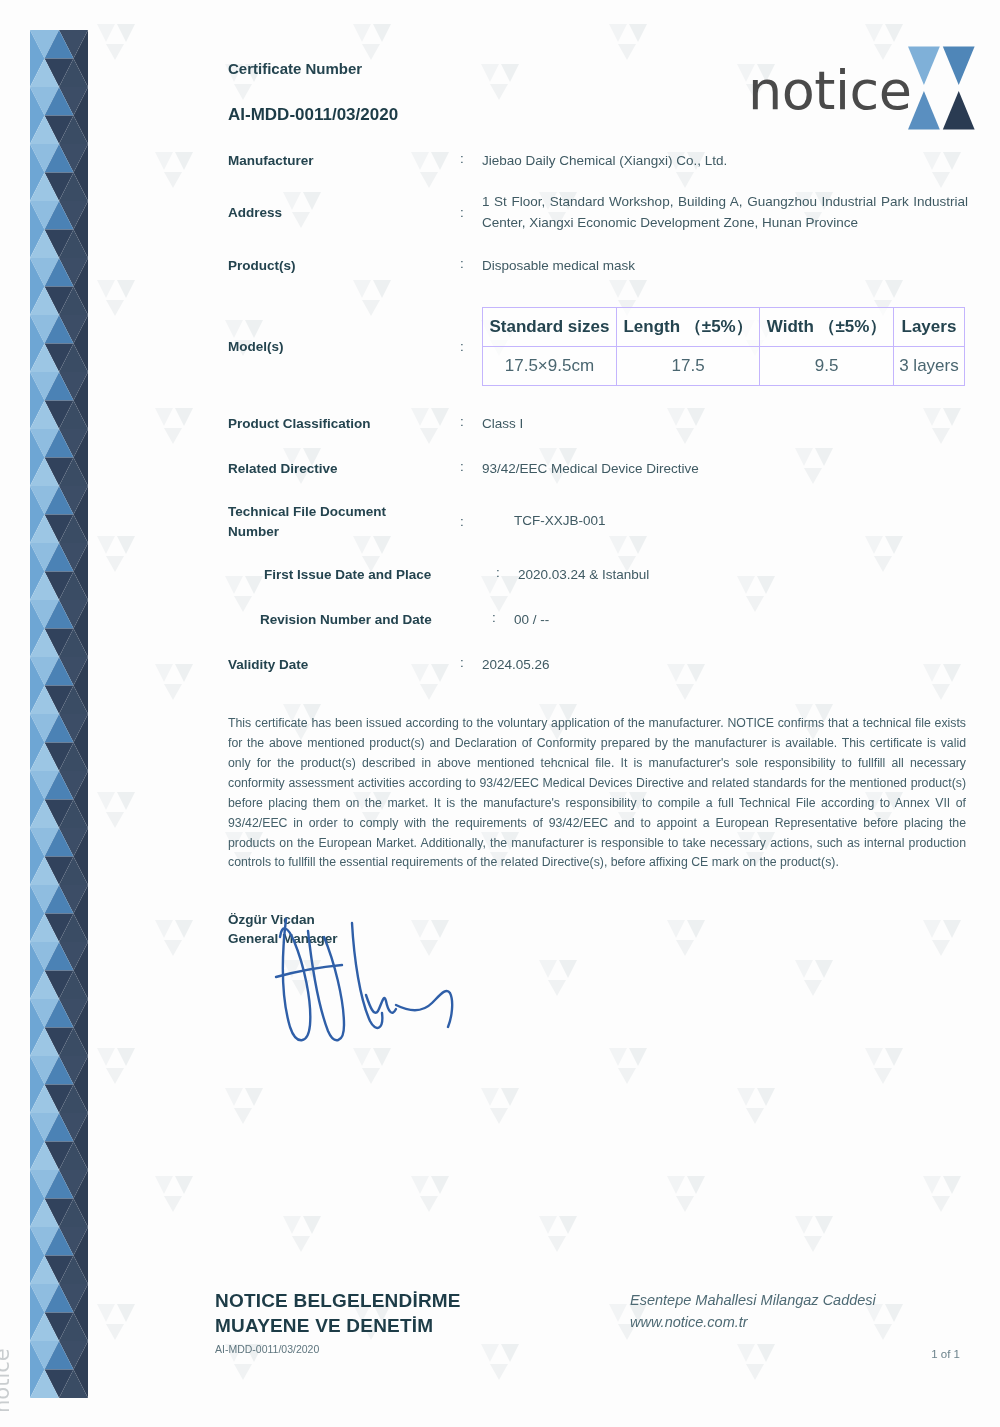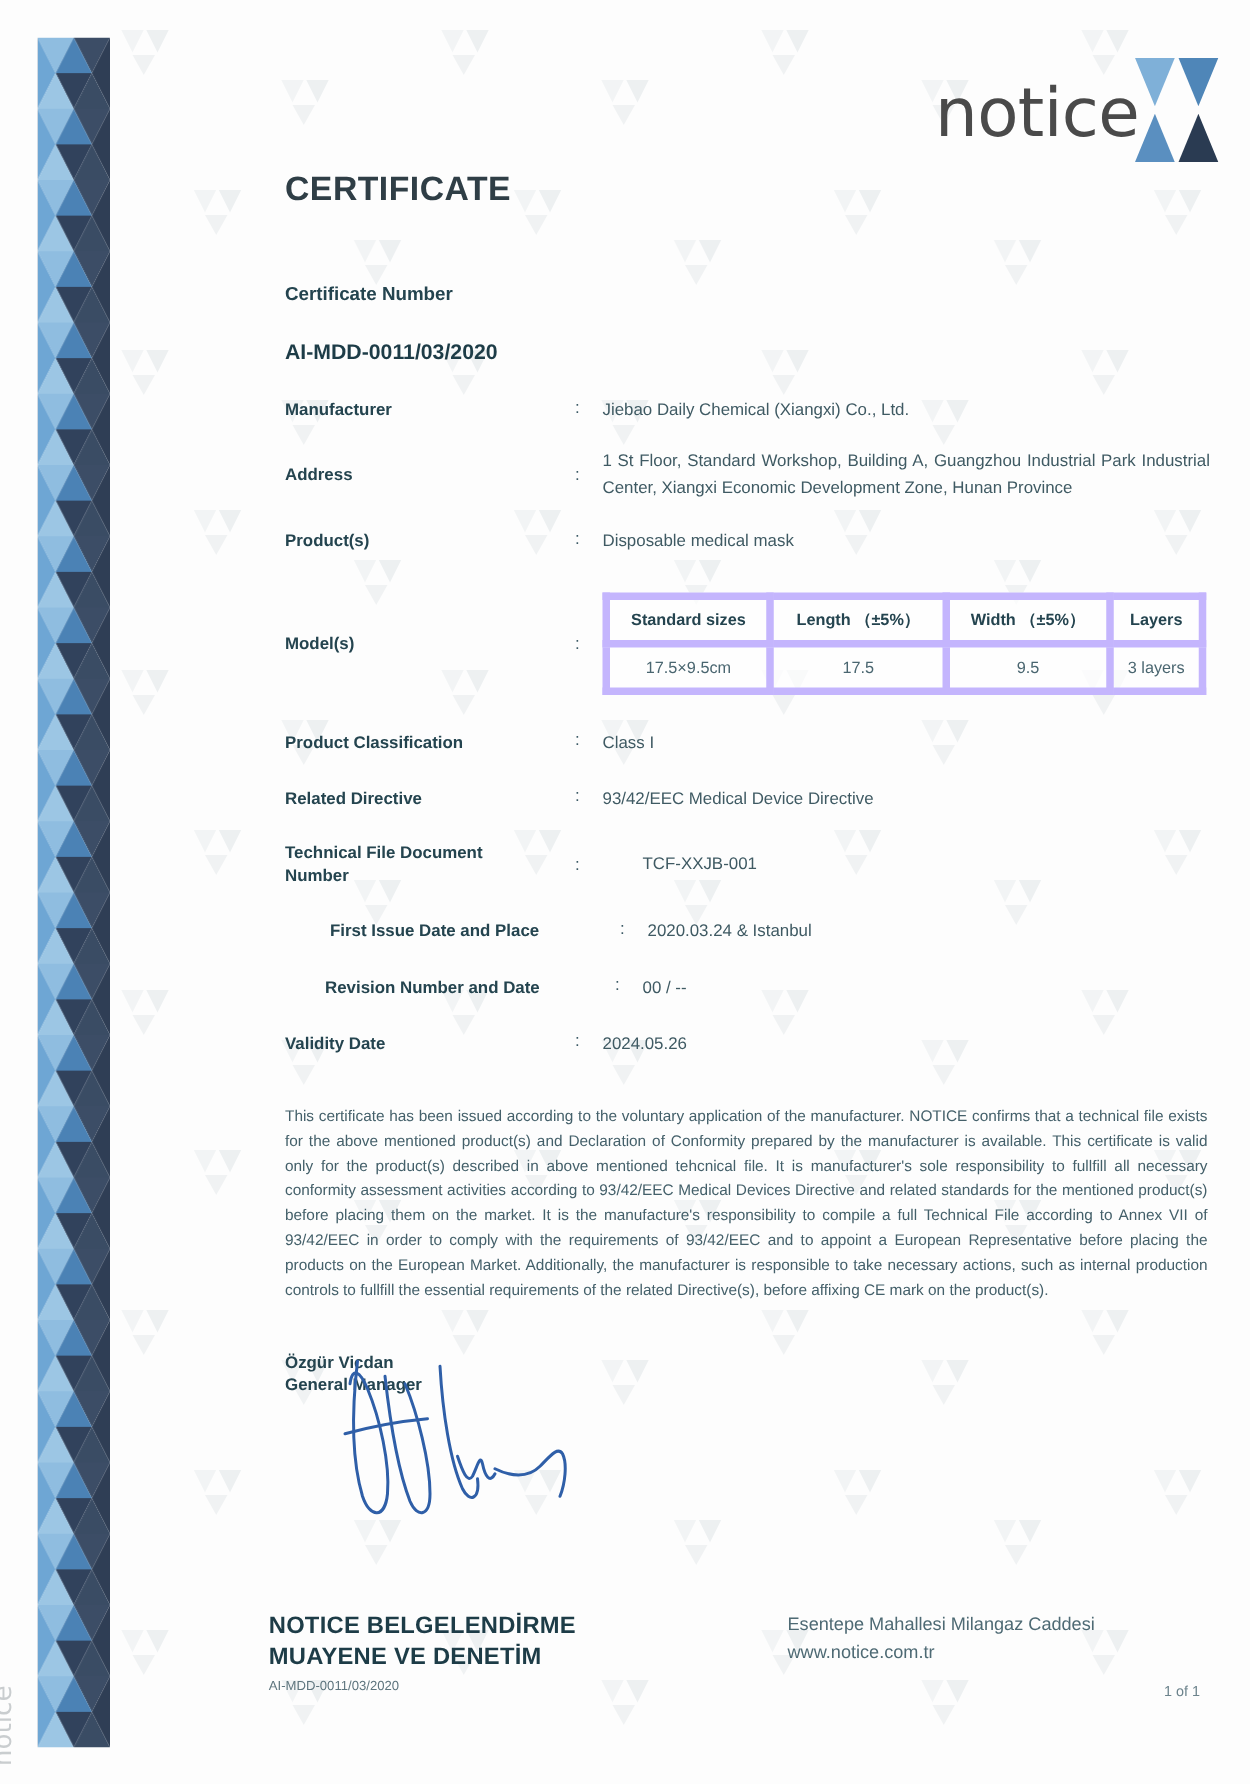--- a/index.html
+++ b/index.html
@@ -125,23 +125,23 @@
 
   
   #model-row { margin-top: 30px; }
   table.models {
     border-collapse: collapse;
     width: 483px;
     background: rgba(255,255,255,0.65);
   }
   table.models th,
   table.models td {
-    border: 6px solid #c4b5fd;
+    border: 1px solid #c4b5fd;
     text-align: center;
-    font-size: 13px;
+    font-size: 17px;
     color: #33525c;
     padding: 6px 4px;
   }
   table.models th {
     font-weight: bold;
     color: #24444f;
   }
   table.models td { color: #4a6670; }
 
   
@@ -197,20 +197,21 @@
   }
   #footer-right {
     width: 330px;
     text-align: left;
     padding-top: 2px;
   }
   .footer-addr {
     font-size: 14.5px;
     color: #4e6a74;
     line-height: 1.5;
+    font-style: italic;
   }
   #page-indicator {
     font-size: 11.5px;
     color: #6c838c;
     text-align: right;
     margin-top: 14px;
   }
 
   
   #notice-vertical {
@@ -641,21 +642,20 @@
       <polygon points="4,4 46,4 25,55" fill="#7fb0d8"></polygon>
       <polygon points="50,4 92,4 71,55" fill="#4f86b8"></polygon>
       <polygon points="25,63 46,114 4,114" fill="#5a8fc0"></polygon>
       <polygon points="71,63 92,114 50,114" fill="#2a3b52"></polygon>
       <polygon points="46,6 46,112 25,59" fill="#ffffff" opacity="0"></polygon>
     </svg>
   </div>
 
   <div id="content">
 
-    <div id="cert-title">CERTIFICATE</div>
 
     <div id="cert-number-label">Certificate Number</div>
     <div id="cert-number-value">AI-MDD-0011/03/2020</div>
 
     <div class="field-row">
       <div class="field-label">Manufacturer</div>
       <div class="field-colon">:</div>
       <div class="field-value">Jiebao Daily Chemical (Xiangxi) Co., Ltd.</div>
     </div>
 

